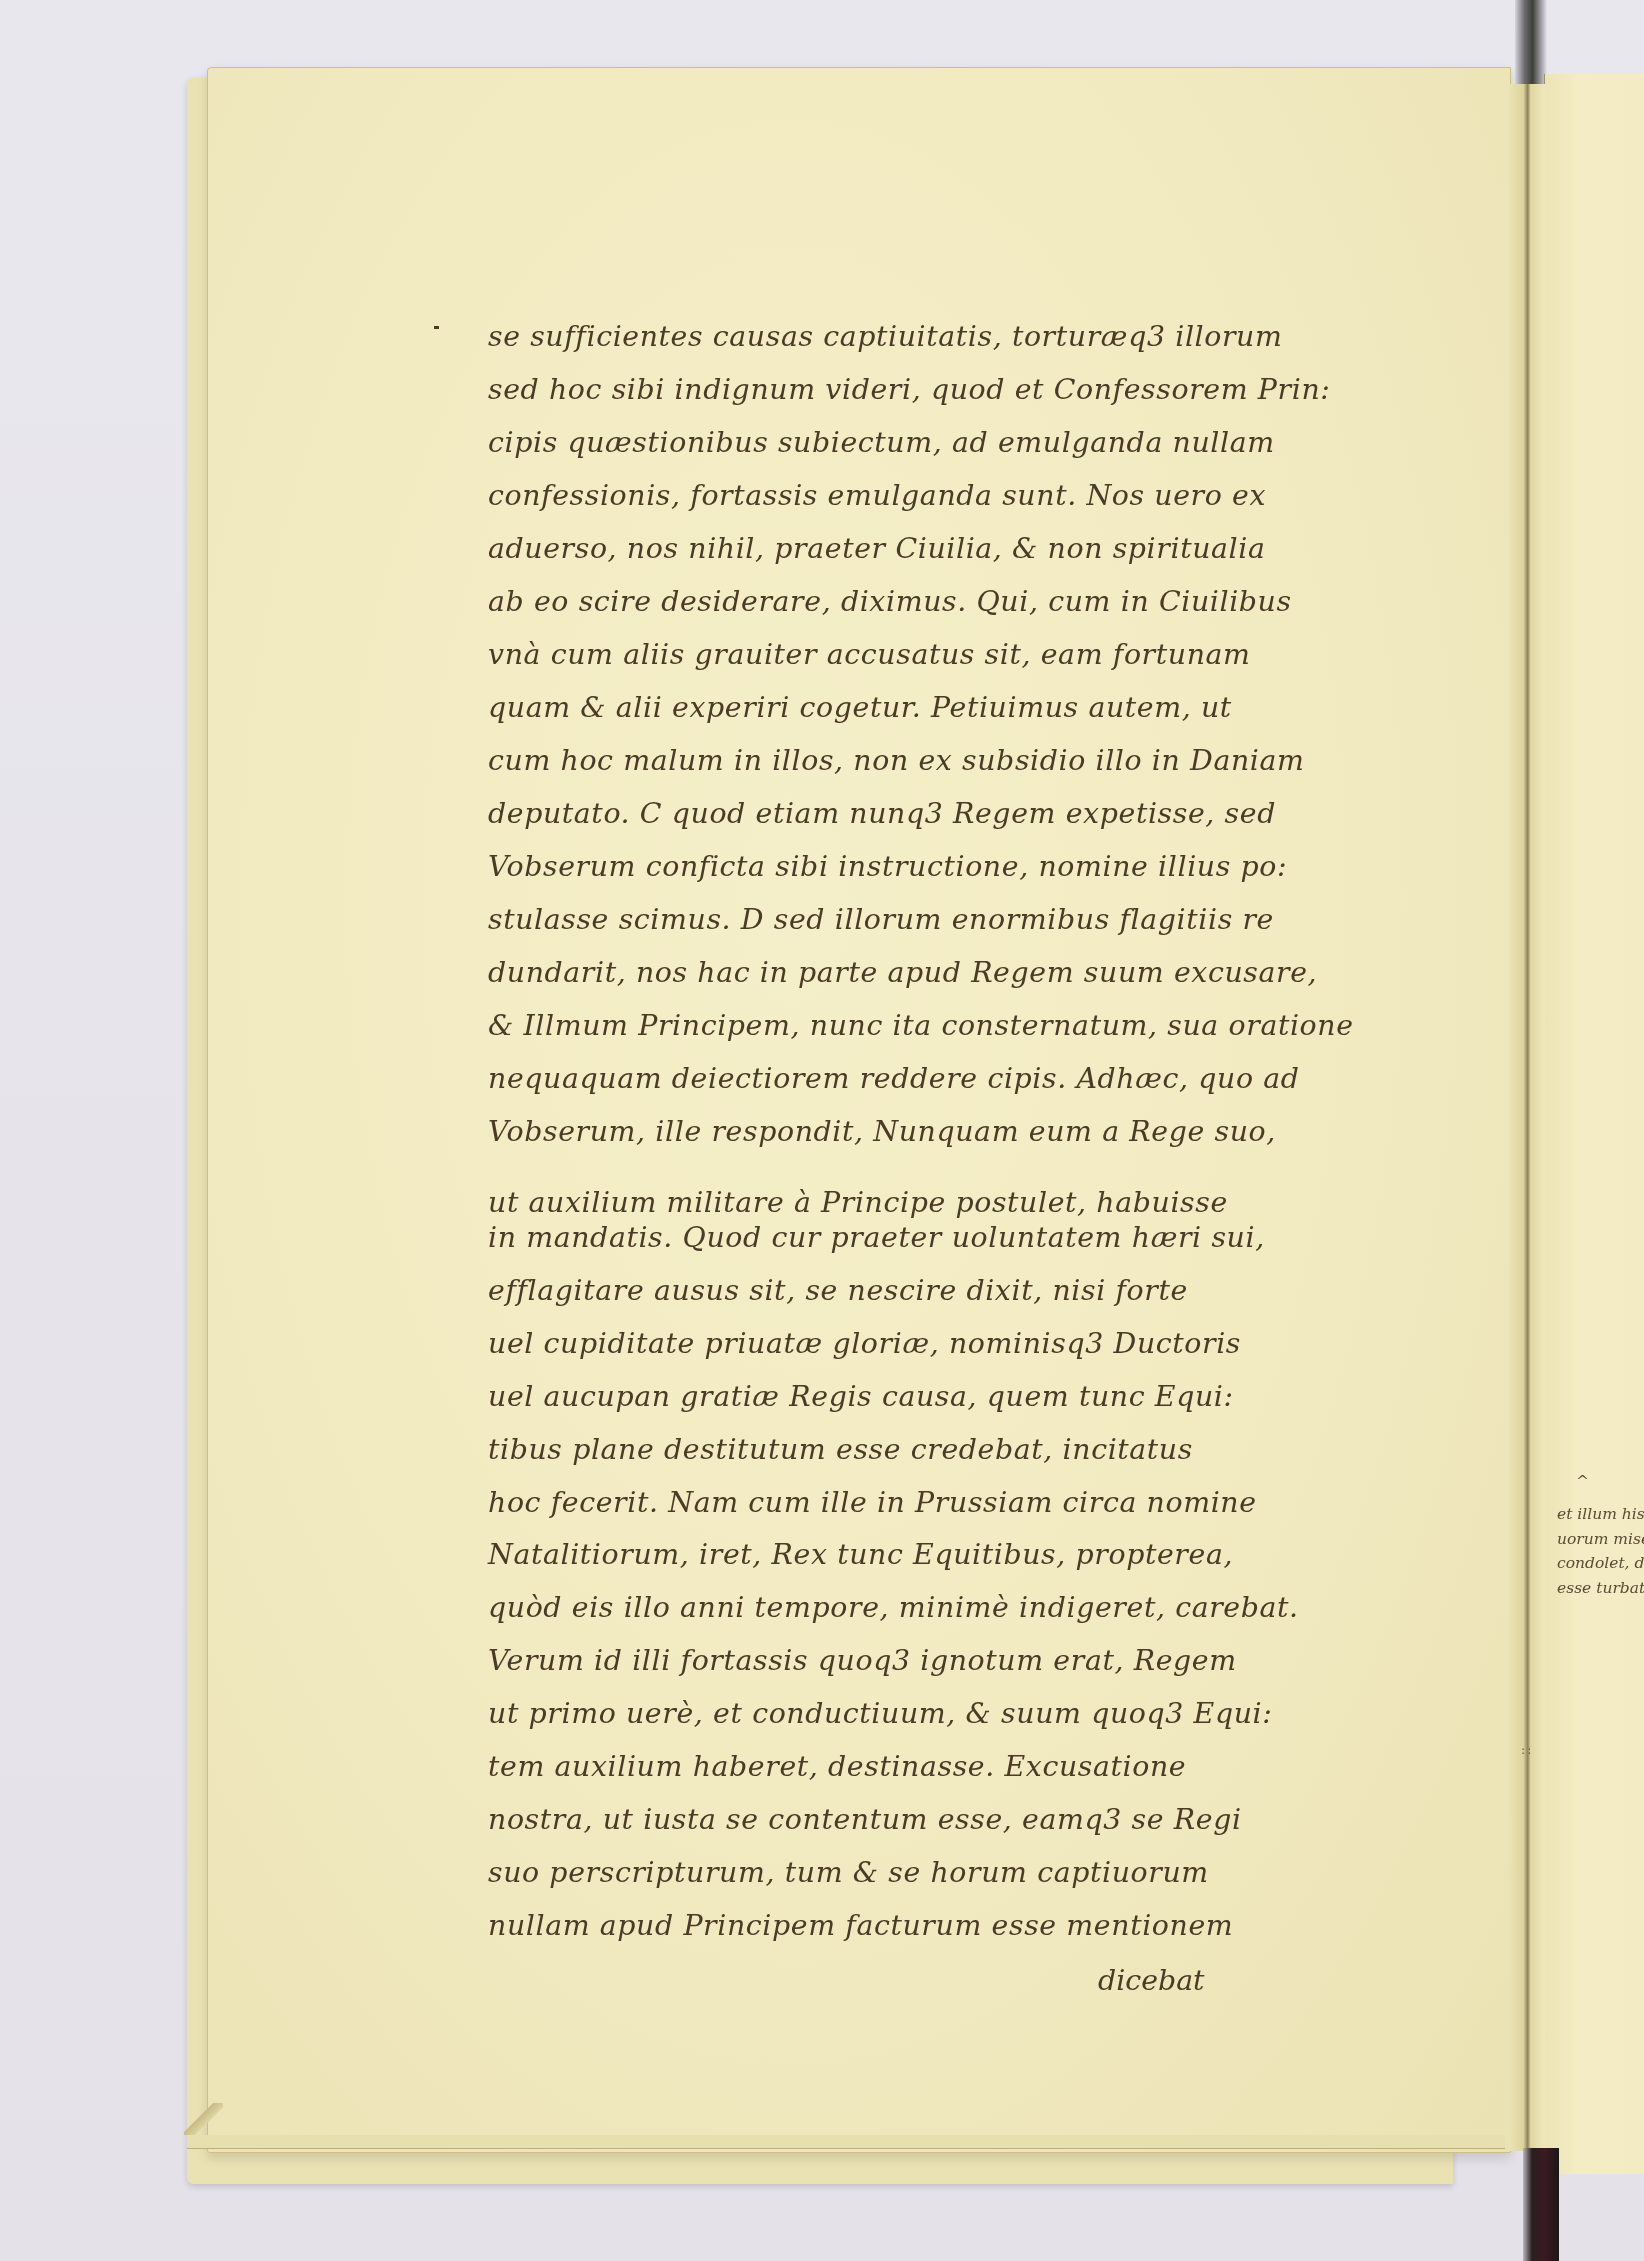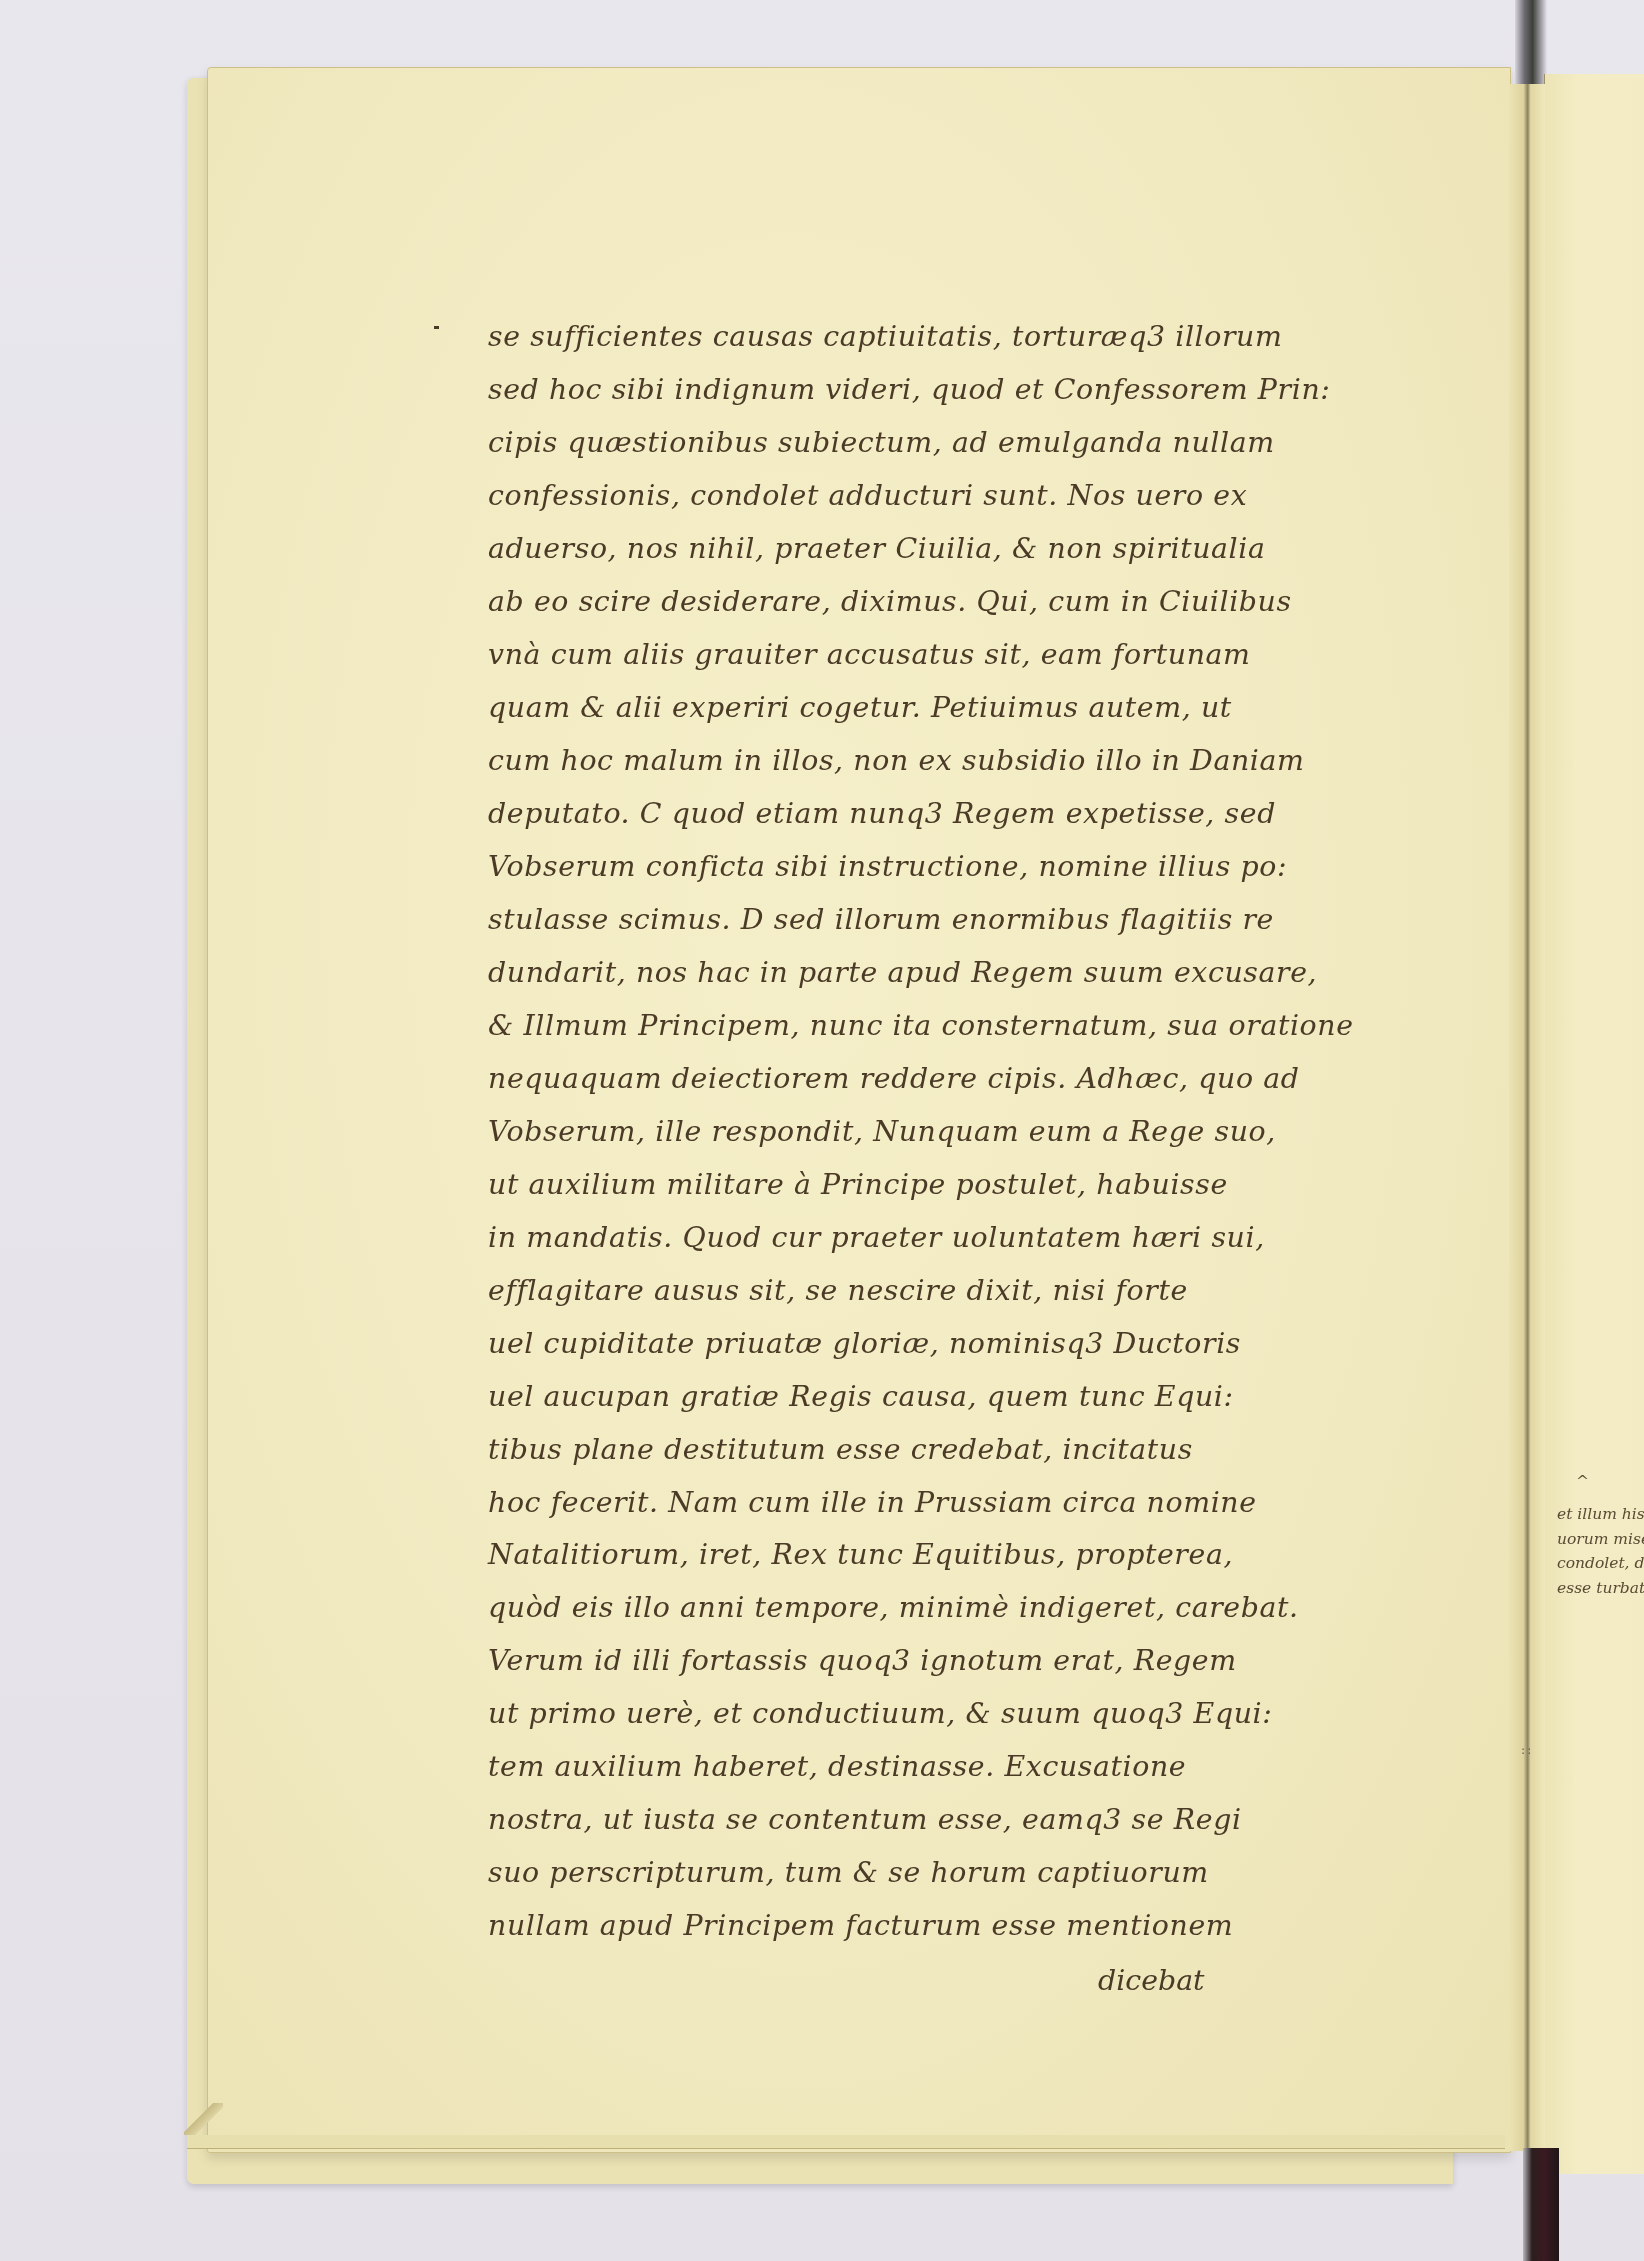--- a/index.html
+++ b/index.html
@@ -166,34 +166,34 @@
 <div class="facing-page"></div>
 <div class="gutter"></div>
 <div class="gutter-bottom"></div>
 
 <div class="margin-dash"></div>
 
 <div class="text-block">
   <div class="line" style="top:0px">se sufficientes causas captiuitatis, torturæq3 illorum</div>
   <div class="line" style="top:53px">sed hoc sibi indignum videri, quod et Confessorem Prin:</div>
   <div class="line" style="top:106px">cipis quæstionibus subiectum, ad emulganda nullam</div>
-  <div class="line" style="top:159px">confessionis, condolet adducturi sunt. Nos uero ex</div>
+  <div class="line" style="top:159px">confessionis, fortassis emulganda sunt. Nos uero ex</div>
   <div class="line" style="top:212px">aduerso, nos nihil, praeter Ciuilia, &amp; non spiritualia</div>
   <div class="line" style="top:265px">ab eo scire desiderare, diximus. Qui, cum in Ciuilibus</div>
   <div class="line" style="top:318px">vnà cum aliis grauiter accusatus sit, eam fortunam</div>
   <div class="line" style="top:371px">quam &amp; alii experiri cogetur. Petiuimus autem, ut</div>
   <div class="line" style="top:424px">cum hoc malum in illos, non ex subsidio illo in Daniam</div>
   <div class="line" style="top:477px">deputato. C quod etiam nunq3 Regem expetisse, sed</div>
   <div class="line" style="top:530px">Vobserum conficta sibi instructione, nomine illius po:</div>
   <div class="line" style="top:583px">stulasse scimus. D sed illorum enormibus flagitiis re</div>
   <div class="line" style="top:636px">dundarit, nos hac in parte apud Regem suum excusare,</div>
   <div class="line" style="top:689px">&amp; Illmum Principem, nunc ita consternatum, sua oratione</div>
   <div class="line" style="top:742px">nequaquam deiectiorem reddere cipis. Adhæc, quo ad</div>
   <div class="line" style="top:795px">Vobserum, ille respondit, Nunquam eum a Rege suo,</div>
-  <div class="line" style="top:848px">ut auxilium militare à Principe postulet, habuisse</div>
+  <div class="line" style="top:866px">ut auxilium militare à Principe postulet, habuisse</div>
   <div class="line" style="top:901px">in mandatis. Quod cur praeter uoluntatem hæri sui,</div>
   <div class="line" style="top:954px">efflagitare ausus sit, se nescire dixit, nisi forte</div>
   <div class="line" style="top:1007px">uel cupiditate priuatæ gloriæ, nominisq3 Ductoris</div>
   <div class="line" style="top:1060px">uel aucupan gratiæ Regis causa, quem tunc Equi:</div>
   <div class="line" style="top:1113px">tibus plane destitutum esse credebat, incitatus</div>
   <div class="line" style="top:1166px">hoc fecerit. Nam cum ille in Prussiam circa nomine</div>
   <div class="line" style="top:1218px">Natalitiorum, iret, Rex tunc Equitibus, propterea,</div>
   <div class="line" style="top:1271px">quòd eis illo anni tempore, minimè indigeret, carebat.</div>
   <div class="line" style="top:1324px">Verum id illi fortassis quoq3 ignotum erat, Regem</div>
   <div class="line" style="top:1377px">ut primo uerè, et conductiuum, &amp; suum quoq3 Equi:</div>

